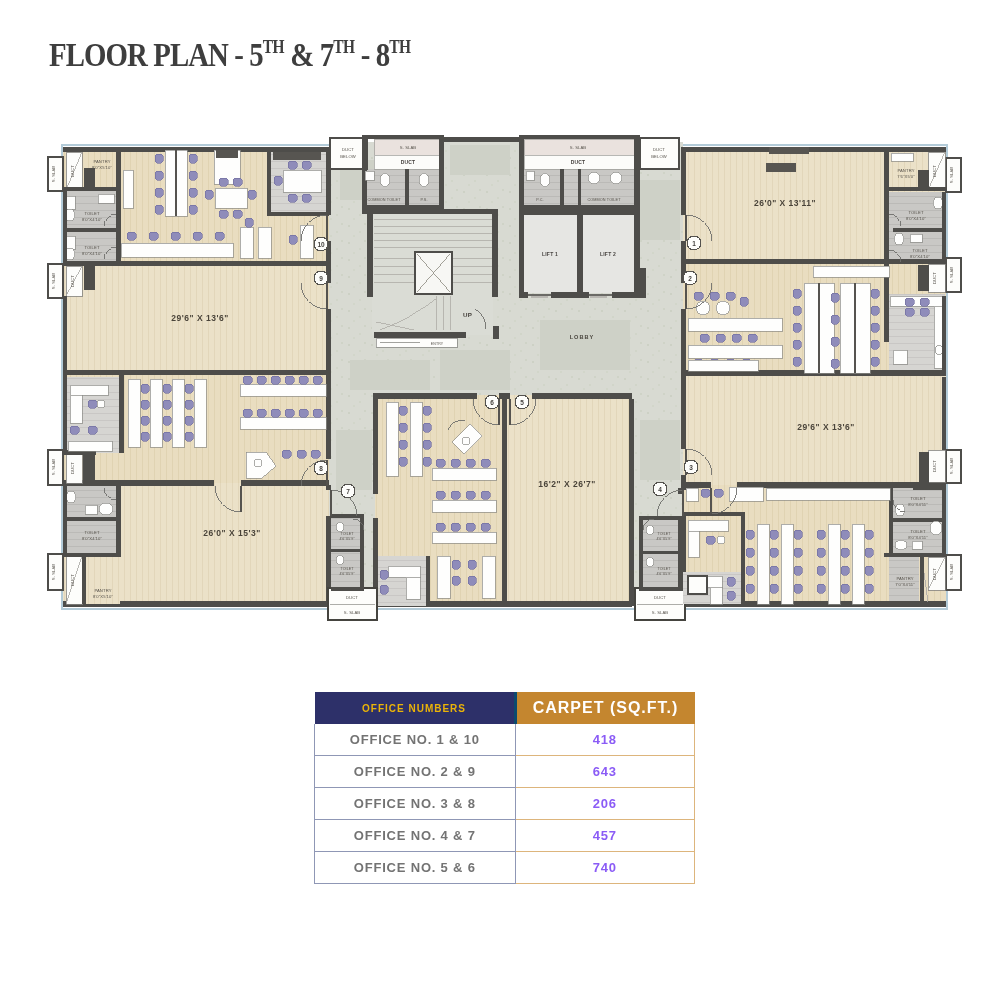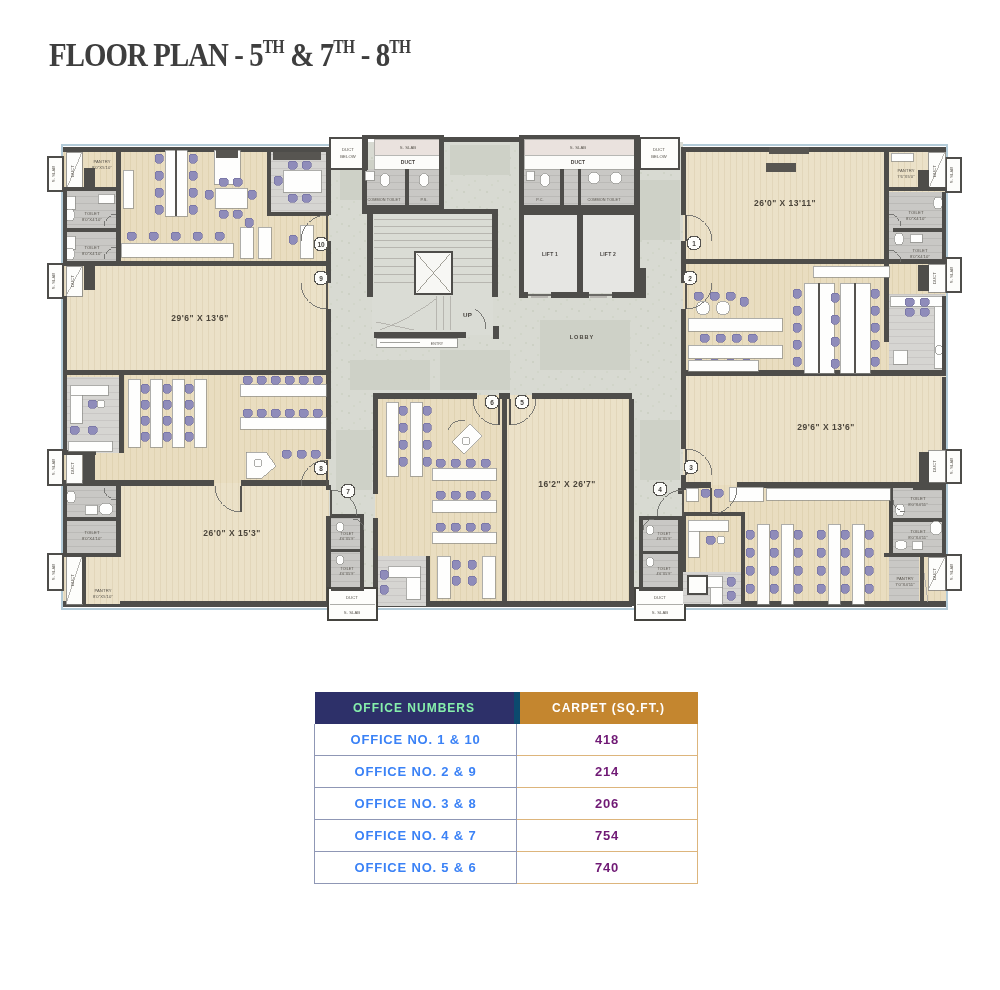--- a/index.html
+++ b/index.html
@@ -2,24 +2,24 @@
 <html><head>
 <meta charset="utf-8">
 <style>
   html,body{margin:0;padding:0;background:#ffffff;width:1000px;height:990px;overflow:hidden;}
   body{font-family:"Liberation Sans",sans-serif;position:relative;}
   .title{position:absolute;left:49px;top:35px;transform:scale(1.03,1.22);transform-origin:left top;font-family:"Liberation Serif",serif;font-weight:bold;
          font-size:28px;color:#3e3e3e;letter-spacing:-0.9px;white-space:nowrap;}
   .title sup{font-size:15px;vertical-align:super;line-height:0;letter-spacing:-0.5px;}
   table.sch{position:absolute;left:314px;top:692px;border-collapse:collapse;table-layout:fixed;}
   table.sch td{text-align:center;vertical-align:middle;font-weight:bold;}
-  td.h1{width:197px;height:30px;background:#2d3069;color:#86efac;font-size:12px;letter-spacing:1px;}
-  td.h2{width:176px;height:30px;background:#c4862f;color:#fff;font-size:12px;letter-spacing:1px;border-left:6px solid #0c4a6e;}
-  td.c1{height:29px;border:1px solid #8f97b5;border-top:none;color:#3b82f6;font-size:13px;letter-spacing:0.8px;}
-  td.c2{height:29px;border:1px solid #ddb57c;border-top:none;color:#701a75;font-size:13px;letter-spacing:0.8px;}
+  td.h1{width:197px;height:30px;background:#2d3069;color:#eab308;font-size:10px;letter-spacing:1px;}
+  td.h2{width:176px;height:30px;background:#c4862f;color:#fff;font-size:16px;letter-spacing:1px;border-left:3px solid #0c4a6e;}
+  td.c1{height:29px;border:1px solid #8f97b5;border-top:none;color:#737373;font-size:13px;letter-spacing:0.8px;}
+  td.c2{height:29px;border:1px solid #ddb57c;border-top:none;color:#8b5cf6;font-size:13px;letter-spacing:0.8px;}
 </style>
 </head>
 <body>
 
 <div class="title">FLOOR PLAN - 5<sup>TH</sup> &amp; 7<sup>TH</sup> - 8<sup>TH</sup></div>
 
 <svg width="1000" height="990" viewBox="0 0 1000 990" style="position:absolute;left:0;top:0;" xmlns="http://www.w3.org/2000/svg" shape-rendering="crispEdges" text-rendering="optimizeLegibility">
 <defs>
   <pattern id="wood" width="6" height="40" patternUnits="userSpaceOnUse">
     <rect width="6" height="40" fill="#e9ddc0"></rect>
@@ -973,28 +973,28 @@
       <tr>
         <td class="h1">OFFICE NUMBERS</td>
         <td class="h2">CARPET (SQ.FT.)</td>
       </tr>
   <tr>
         <td class="c1">OFFICE NO. 1 &amp; 10</td>
         <td class="c2">418</td>
       </tr>
   <tr>
         <td class="c1">OFFICE NO. 2 &amp; 9</td>
-        <td class="c2">214</td>
+        <td class="c2">643</td>
       </tr>
   <tr>
         <td class="c1">OFFICE NO. 3 &amp; 8</td>
         <td class="c2">206</td>
       </tr>
   <tr>
         <td class="c1">OFFICE NO. 4 &amp; 7</td>
-        <td class="c2">754</td>
+        <td class="c2">457</td>
       </tr>
   <tr>
         <td class="c1">OFFICE NO. 5 &amp; 6</td>
         <td class="c2">740</td>
       </tr>
 </tbody>
   </table>
 
 </body></html>

